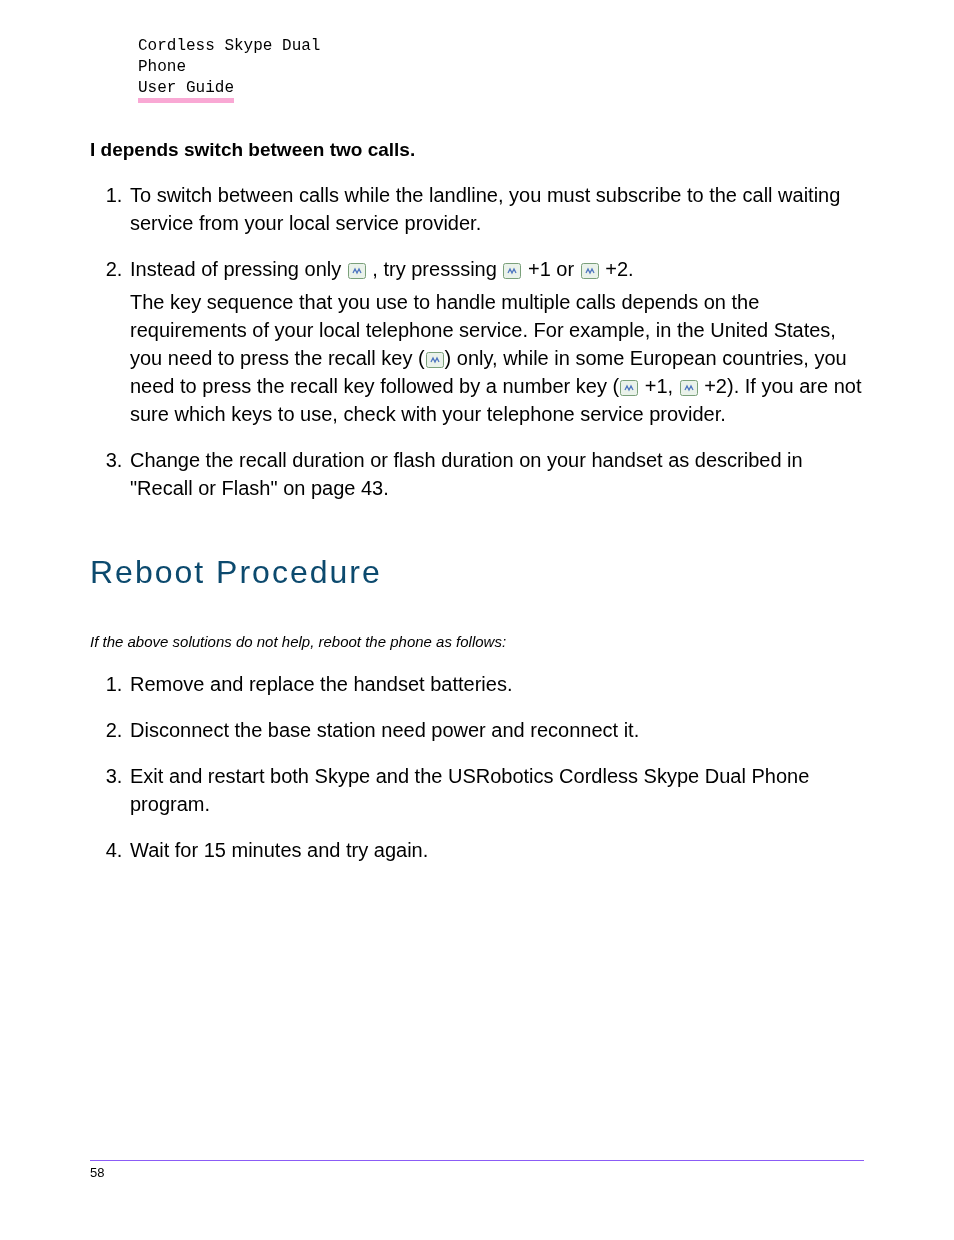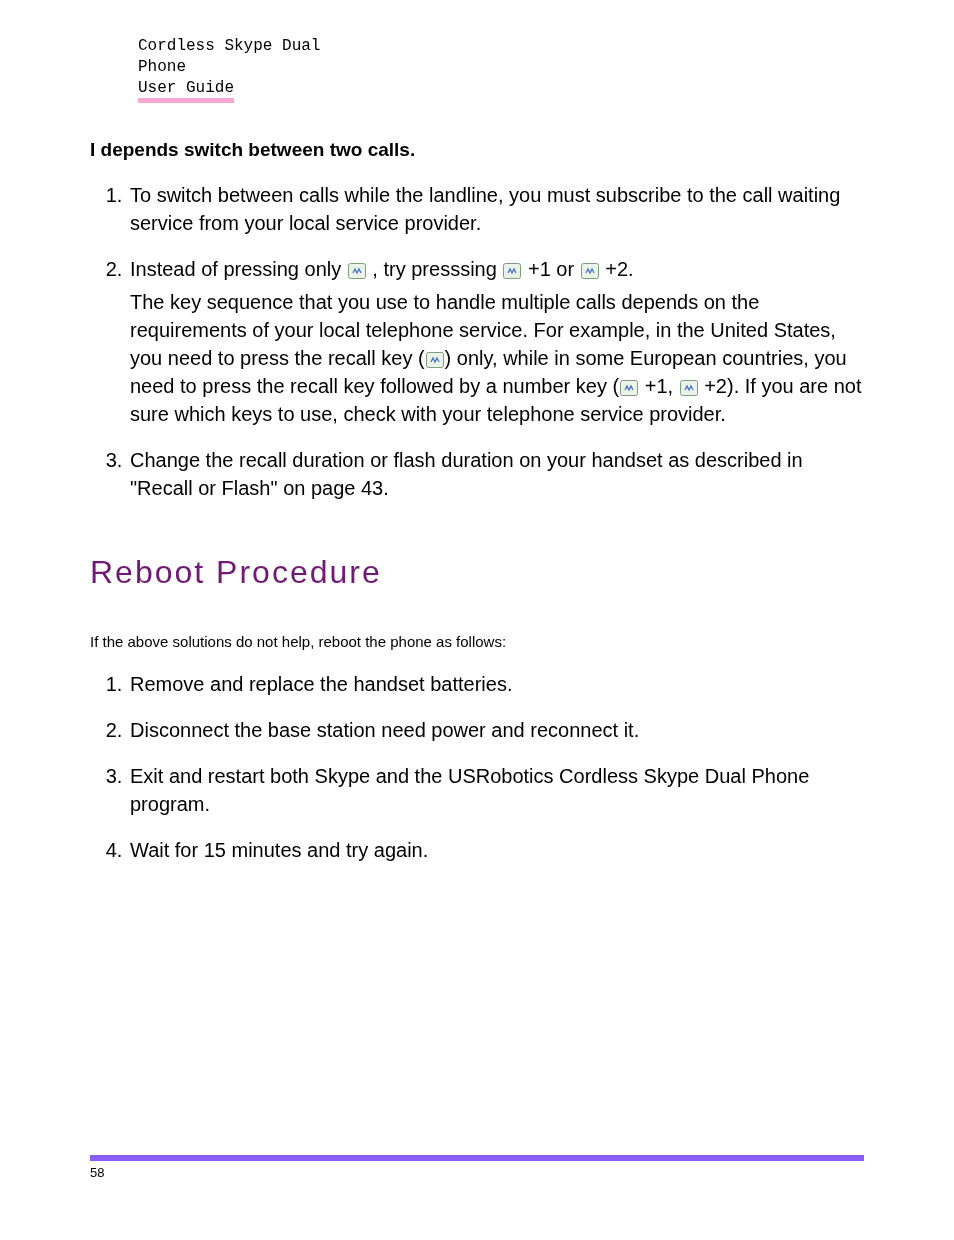--- a/index.html
+++ b/index.html
@@ -46,44 +46,45 @@
     padding-left: 2px;
   }
   .para {
     margin-top: 5px;
   }
   .big-heading {
     font-family: "Lucida Sans", "Lucida Grande", "Segoe UI", Verdana, sans-serif;
     font-weight: 400;
     font-size: 32px;
     letter-spacing: 2px;
-    color: #701a75;
+    color: #0c4a6e;
     margin-top: 52px;
     margin-bottom: 40px;
   }
   .body-text {
     font-size: 15px;
     line-height: 1.4;
     margin-bottom: 18px;
+    font-style: italic;
   }
   
   .key-icon {
     display: inline-block;
     vertical-align: -3px;
     width: 18px;
     height: 16px;
     margin: 0 1px;
   }
   .key-icon svg { display: block; }
   .footer {
     position: absolute;
     left: 90px;
     right: 90px;
     bottom: 60px;
-    border-top: 6px solid #8b5cf6;
+    border-top: 1px solid #8b5cf6;
     padding-top: 4px;
     font-size: 13px;
   }
 </style>
 </head>
 <body>
 
 <div class="page">
 
   <div class="running-head">

